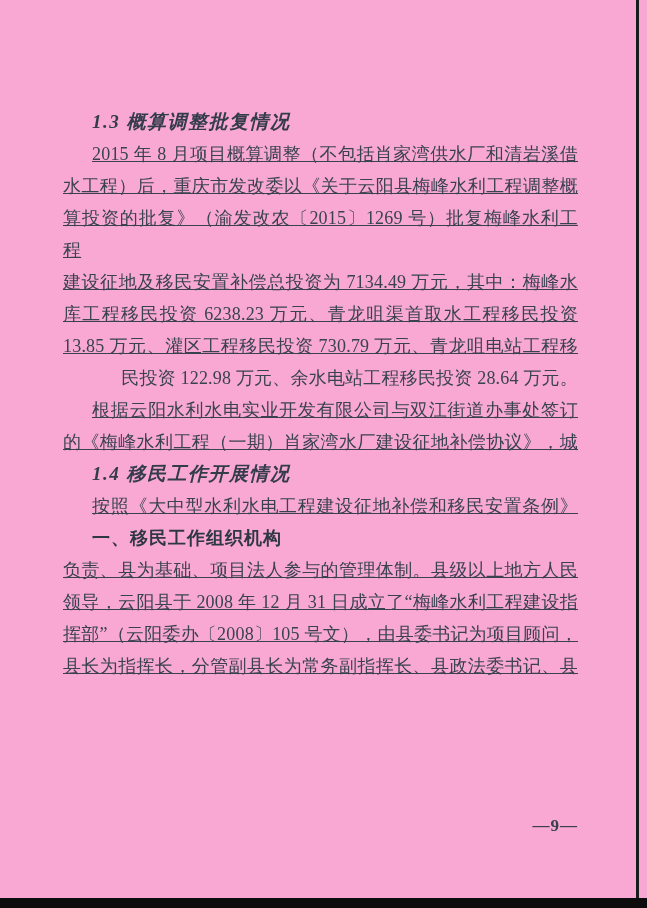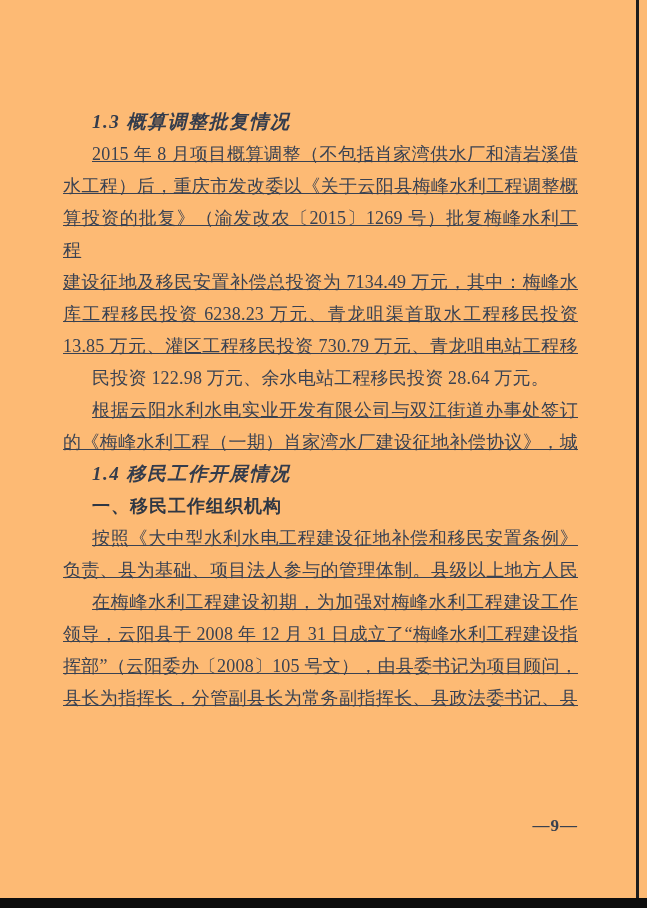--- a/index.html
+++ b/index.html
@@ -4,21 +4,21 @@
 <style>
   html, body {
     margin: 0;
     padding: 0;
     background: #ffffff;
   }
   .page {
     position: relative;
     width: 647px;
     height: 908px;
-    background: #fdba74;
+    background: #f9a8d4;
     overflow: hidden;
     font-family: "Liberation Serif", "DejaVu Serif", serif;
     color: #3a4252;
   }
   
   .scan-edge-right {
     position: absolute;
     left: 636px;
     top: 0;
     width: 3px;
@@ -48,21 +48,21 @@
     letter-spacing: 0.2px;
   }
   .ln.j {
     white-space: normal;
     text-align-last: justify;
     text-decoration: underline;
     -moz-text-align-last: justify;
   }
   .ln.end {
     white-space: normal;
-    text-align: center;
+    text-align: right;
   }
   .ln.ind {
     text-indent: 29px;
   }
   .ln.kai {
     font-style: italic;
     font-weight: 600;
     font-size: 19px;
     letter-spacing: 1.5px;
     text-indent: 29px;
@@ -99,24 +99,23 @@
       <div class="ln j ind">2015 年 8 月项目概算调整（不包括肖家湾供水厂和清岩溪借</div>
       <div class="ln j">水工程）后，重庆市发改委以《关于云阳县梅峰水利工程调整概</div>
       <div class="ln j">算投资的批复》（渝发改农〔2015〕1269 号）批复梅峰水利工程</div>
       <div class="ln j">建设征地及移民安置补偿总投资为 7134.49 万元，其中：梅峰水</div>
       <div class="ln j">库工程移民投资 6238.23 万元、青龙咀渠首取水工程移民投资</div>
       <div class="ln j">13.85 万元、灌区工程移民投资 730.79 万元、青龙咀电站工程移</div>
       <div class="ln end">民投资 122.98 万元、余水电站工程移民投资 28.64 万元。</div>
       <div class="ln j ind">根据云阳水利水电实业开发有限公司与双江街道办事处签订</div>
       <div class="ln j">的《梅峰水利工程（一期）肖家湾水厂建设征地补偿协议》，城</div>
       <div class="ln kai">1.4 移民工作开展情况</div>
+      <div class="ln j ind">按照《大中型水利水电工程建设征地补偿和移民安置条例》</div>
       <div class="ln boldh">一、移民工作组织机构</div>
-      <div class="ln j ind">按照《大中型水利水电工程建设征地补偿和移民安置条例》</div>
       <div class="ln j">负责、县为基础、项目法人参与的管理体制。县级以上地方人民</div>
-      <div class="ln j ind">在梅峰水利工程建设初期，为加强对梅峰水利工程建设工作</div>
       <div class="ln j">领导，云阳县于 2008 年 12 月 31 日成立了“梅峰水利工程建设指</div>
       <div class="ln j">挥部”（云阳委办〔2008〕105 号文），由县委书记为项目顾问，</div>
       <div class="ln j">县长为指挥长，分管副县长为常务副指挥长、县政法委书记、县</div>
     </div>
   <div class="page-number">—9—</div>
   <div class="scan-edge-right"></div>
   <div class="scan-edge-bottom"></div>
 </div>
 
 </body></html>

